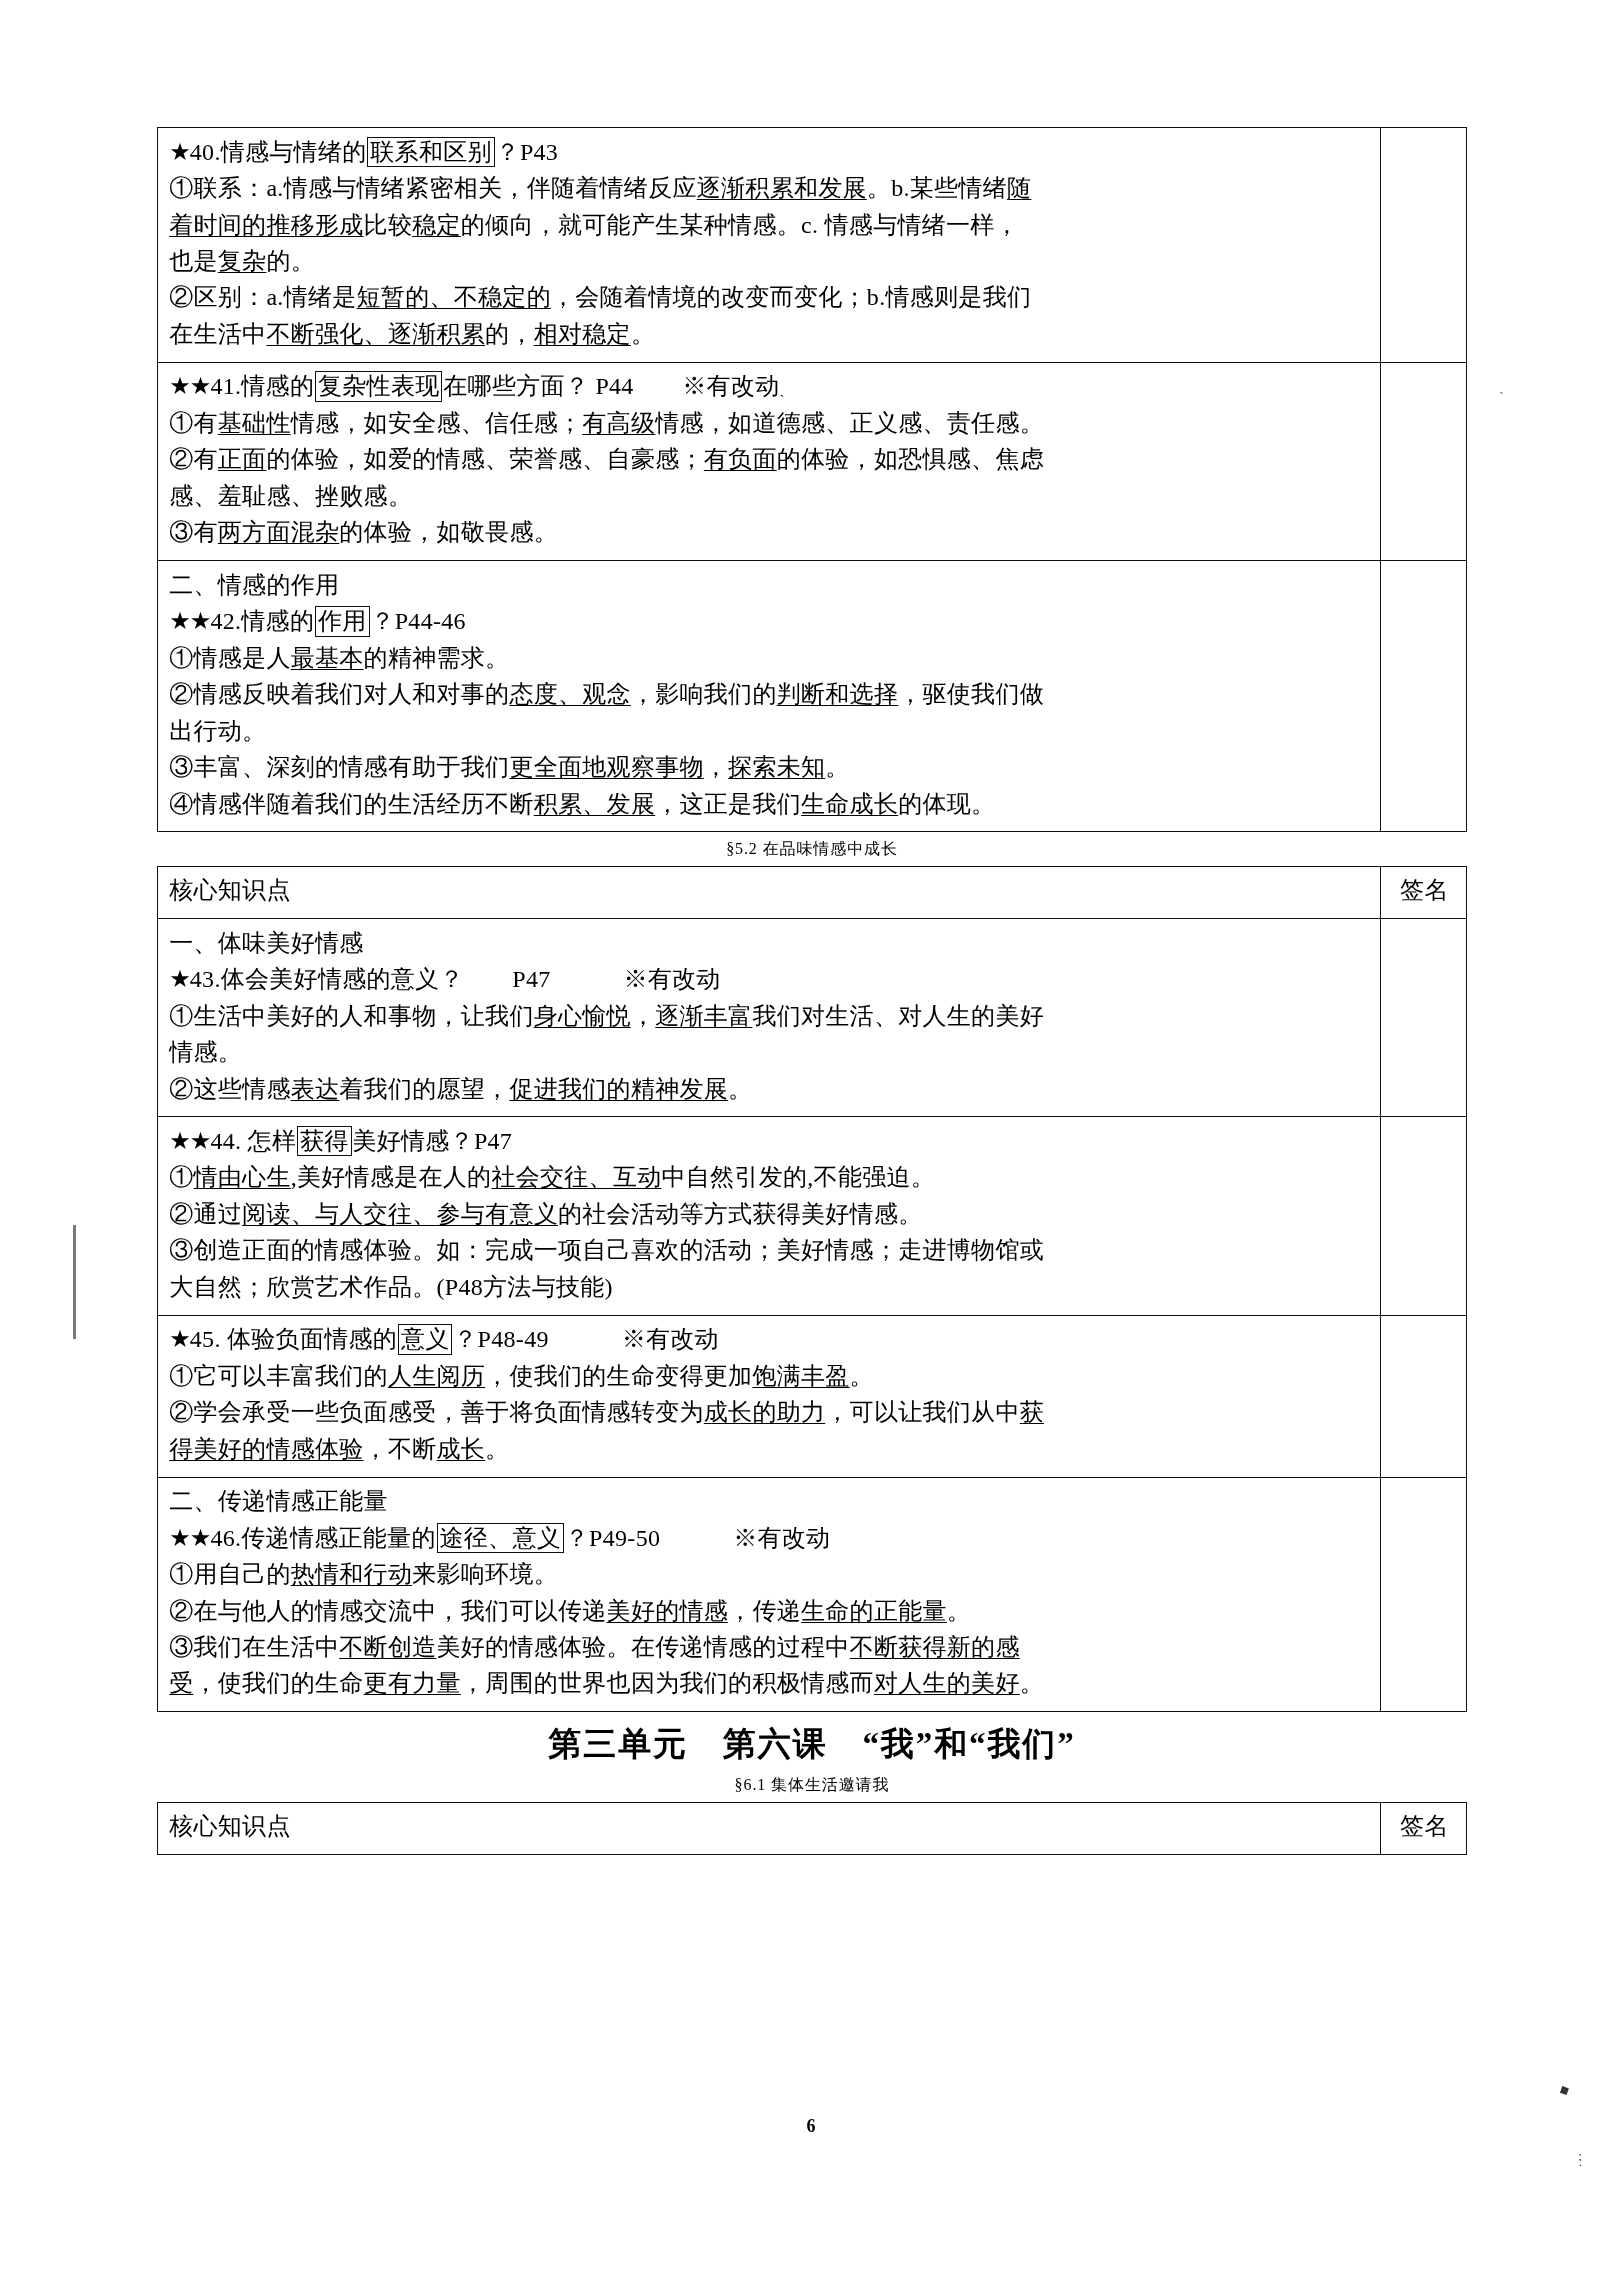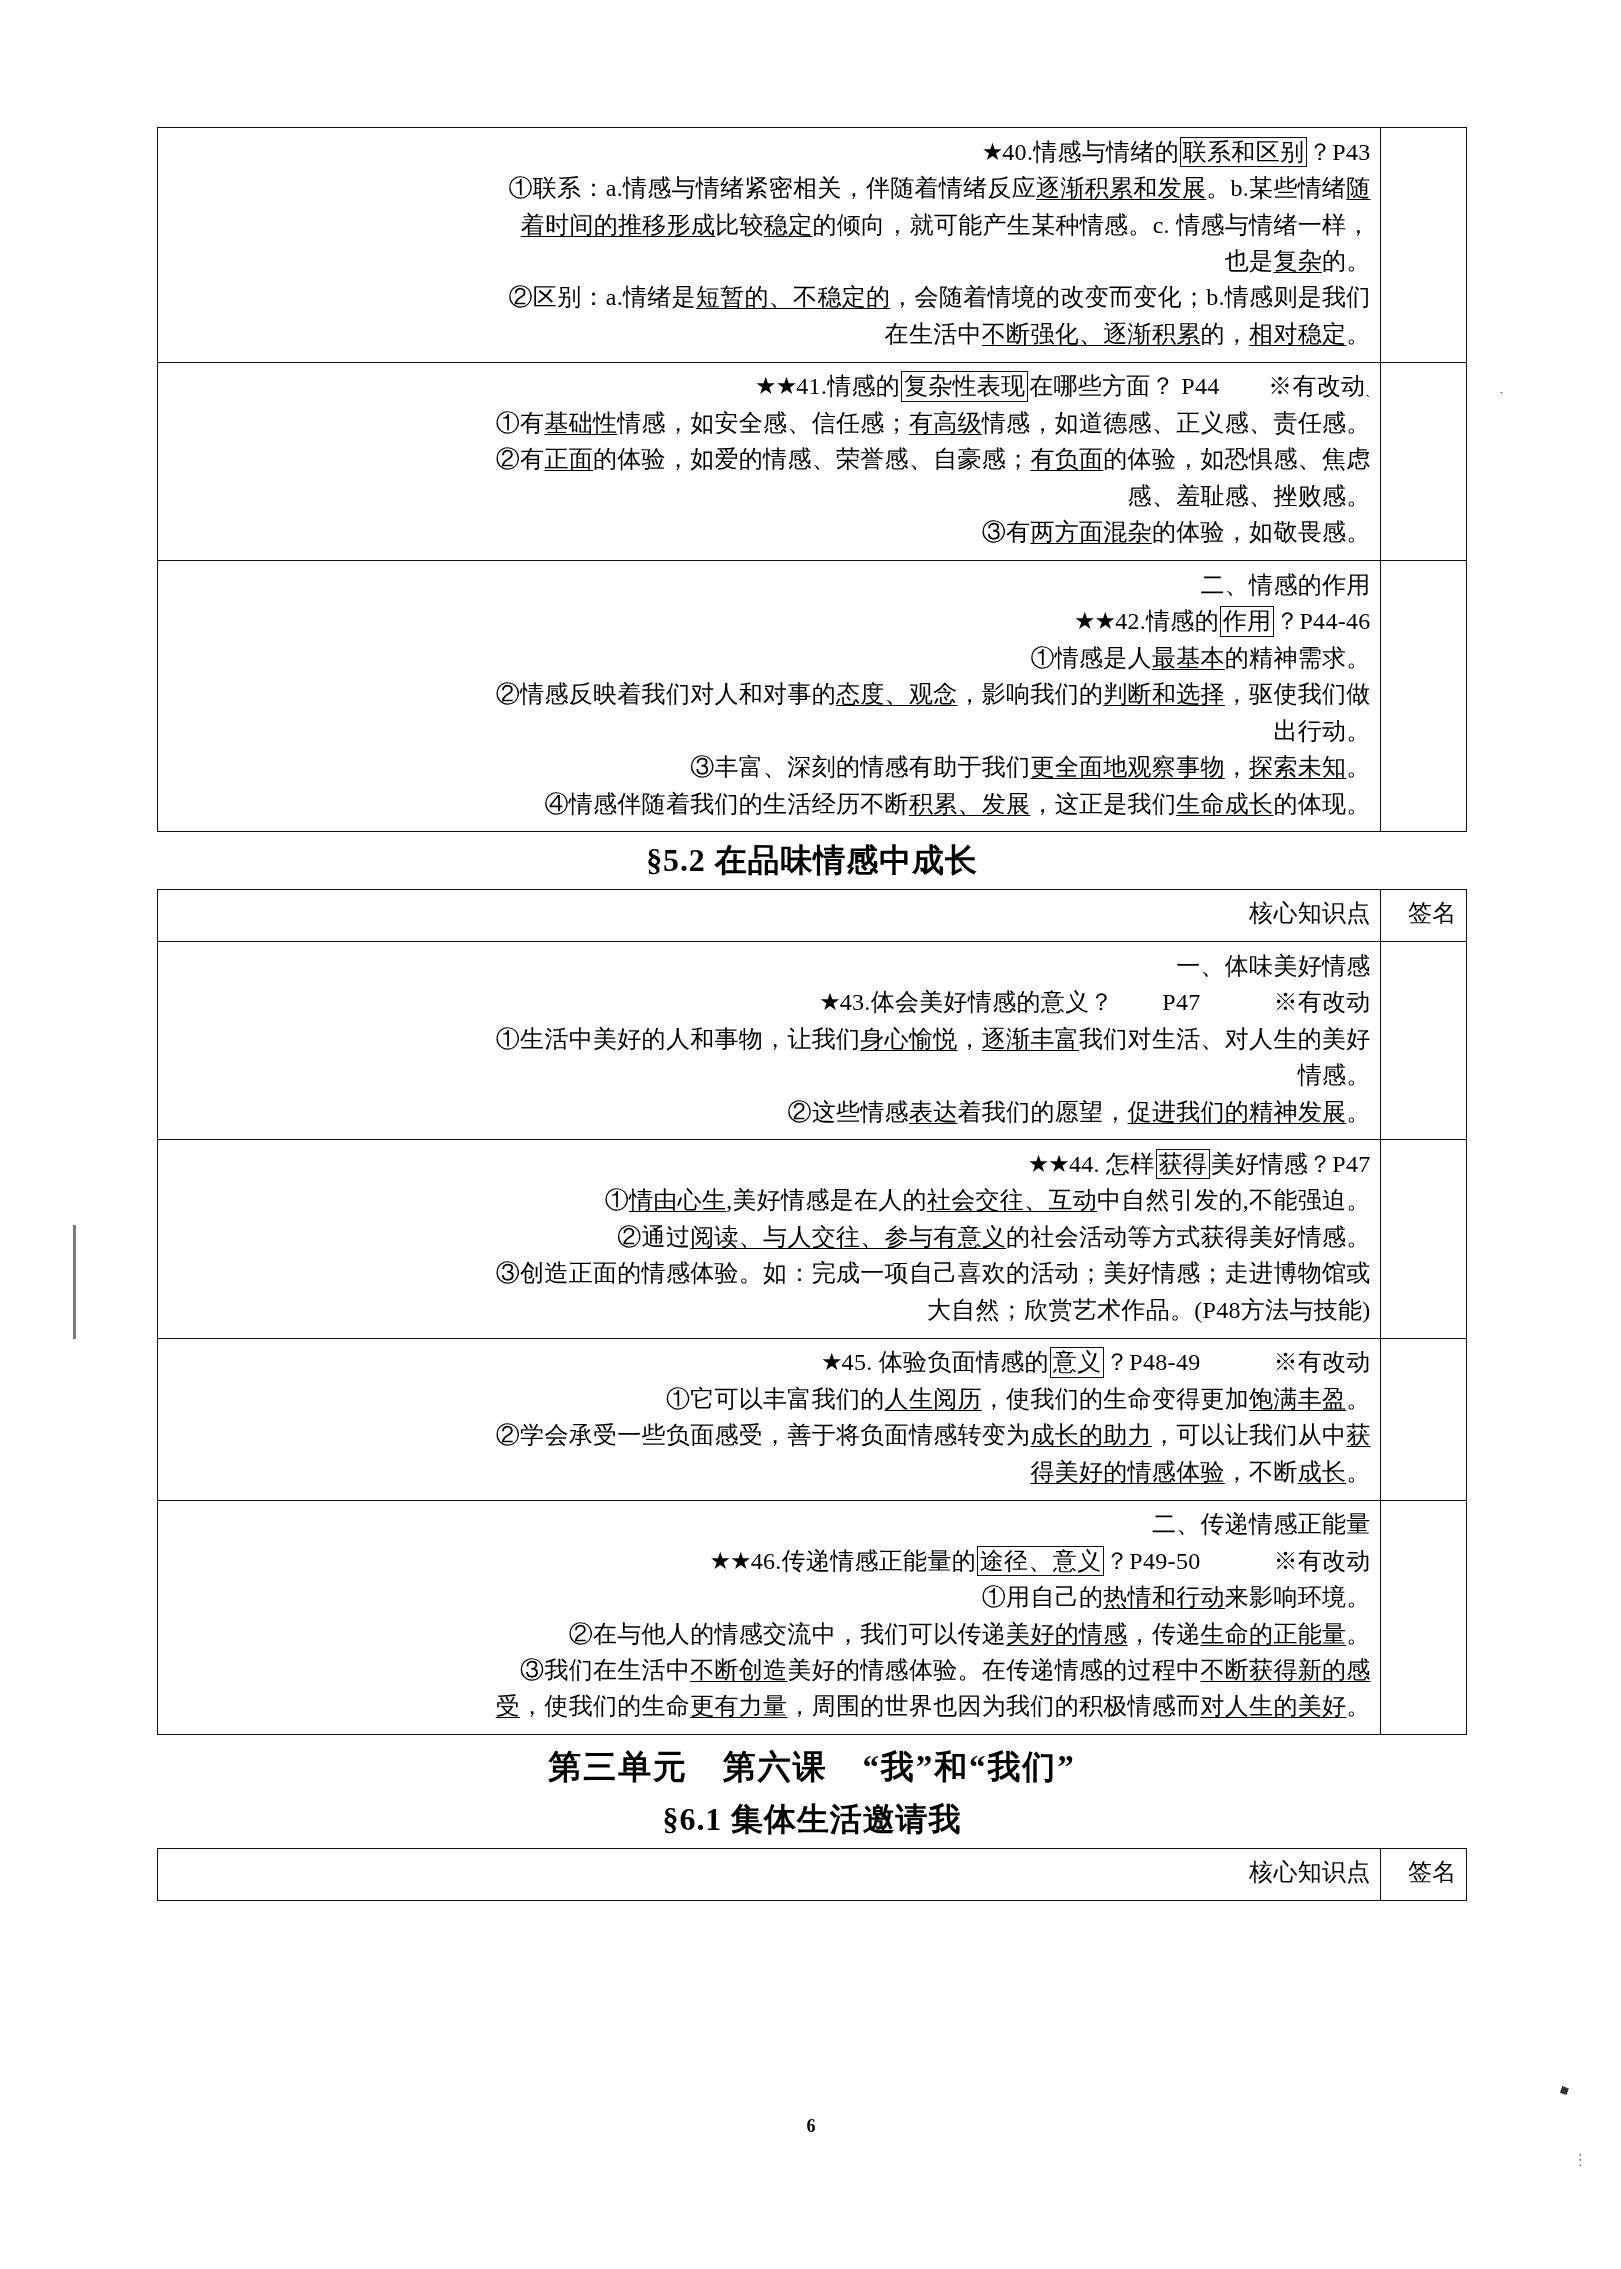--- a/index.html
+++ b/index.html
@@ -34,21 +34,20 @@
     width: 100%;
     table-layout: fixed;
   }
   table.doc td {
     border: 1.9px solid #101010;
     vertical-align: top;
     padding: 5.6px 9.4px 9.4px 11.2px;
     font-size: 24px;
     line-height: 1.52;
     letter-spacing: 0.3px;
-    text-align: right;
   }
   td.sign {
     width: 86px;
     padding: 5.6px 3.7px;
     text-align: center;
   }
   .hdr-row td {
     padding-top: 7.5px;
     padding-bottom: 7.5px;
   }
@@ -57,22 +56,22 @@
   .boxed {
     border: 1.9px solid #101010;
     padding: 0 1.9px;
     display: inline-block;
     line-height: 1.18;
     margin: 0 0.9px;
   }
   .star { letter-spacing: -0.9px; }
   .section-title {
     text-align: center;
-    font-size: 32px;
-    font-weight: bold;
+    font-size: 16px;
+    font-weight: normal;
     padding: 6.6px 0 5.6px 0;
     letter-spacing: 0.9px;
     font-family: "Liberation Serif", "DejaVu Serif", serif;
   }
   .unit-title {
     text-align: center;
     font-size: 33px;
     font-weight: bold;
     padding: 9.4px 0 1.9px 0;
     letter-spacing: 1.9px;

